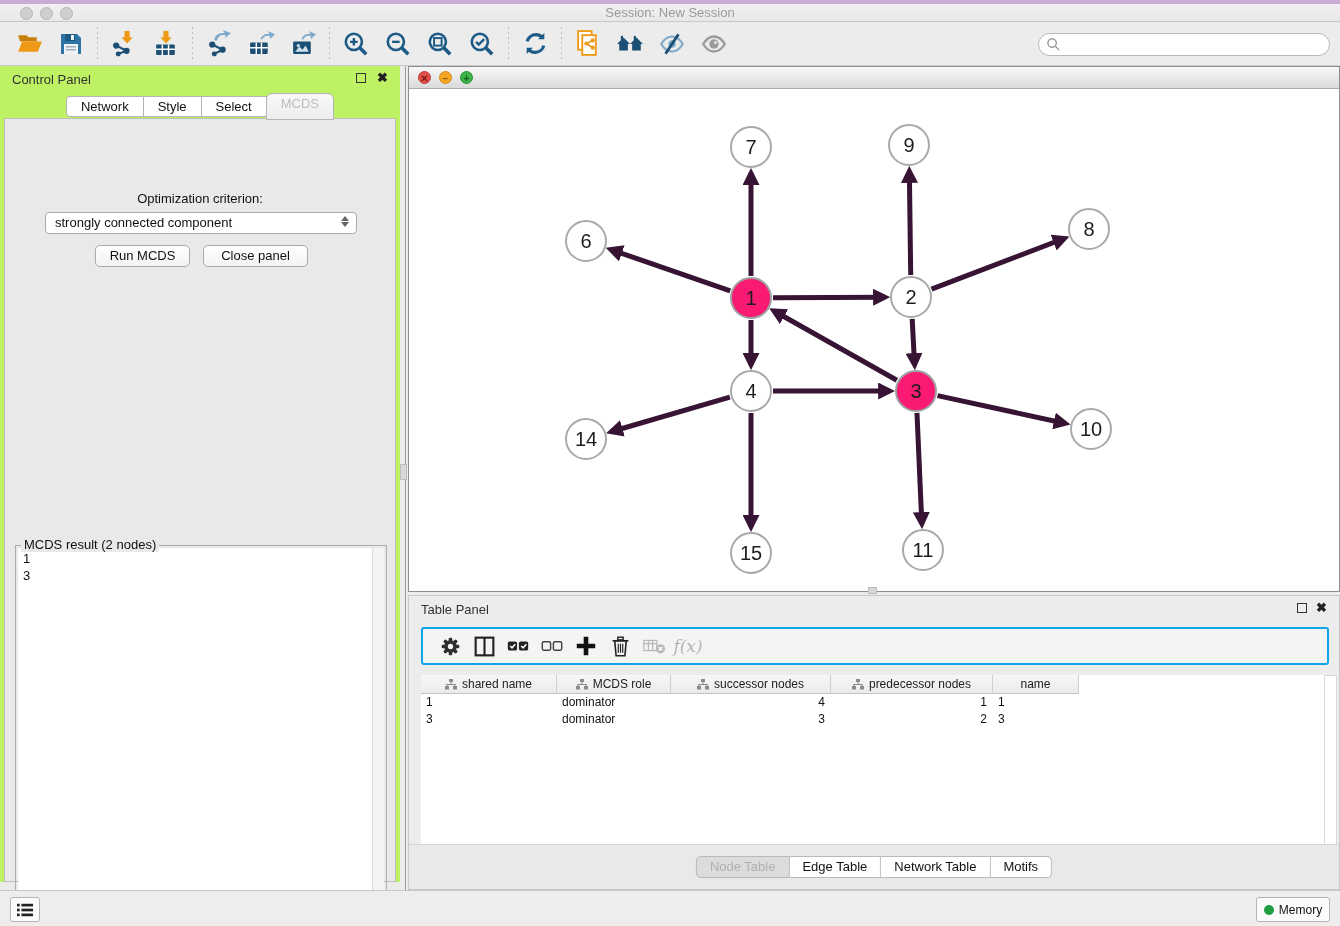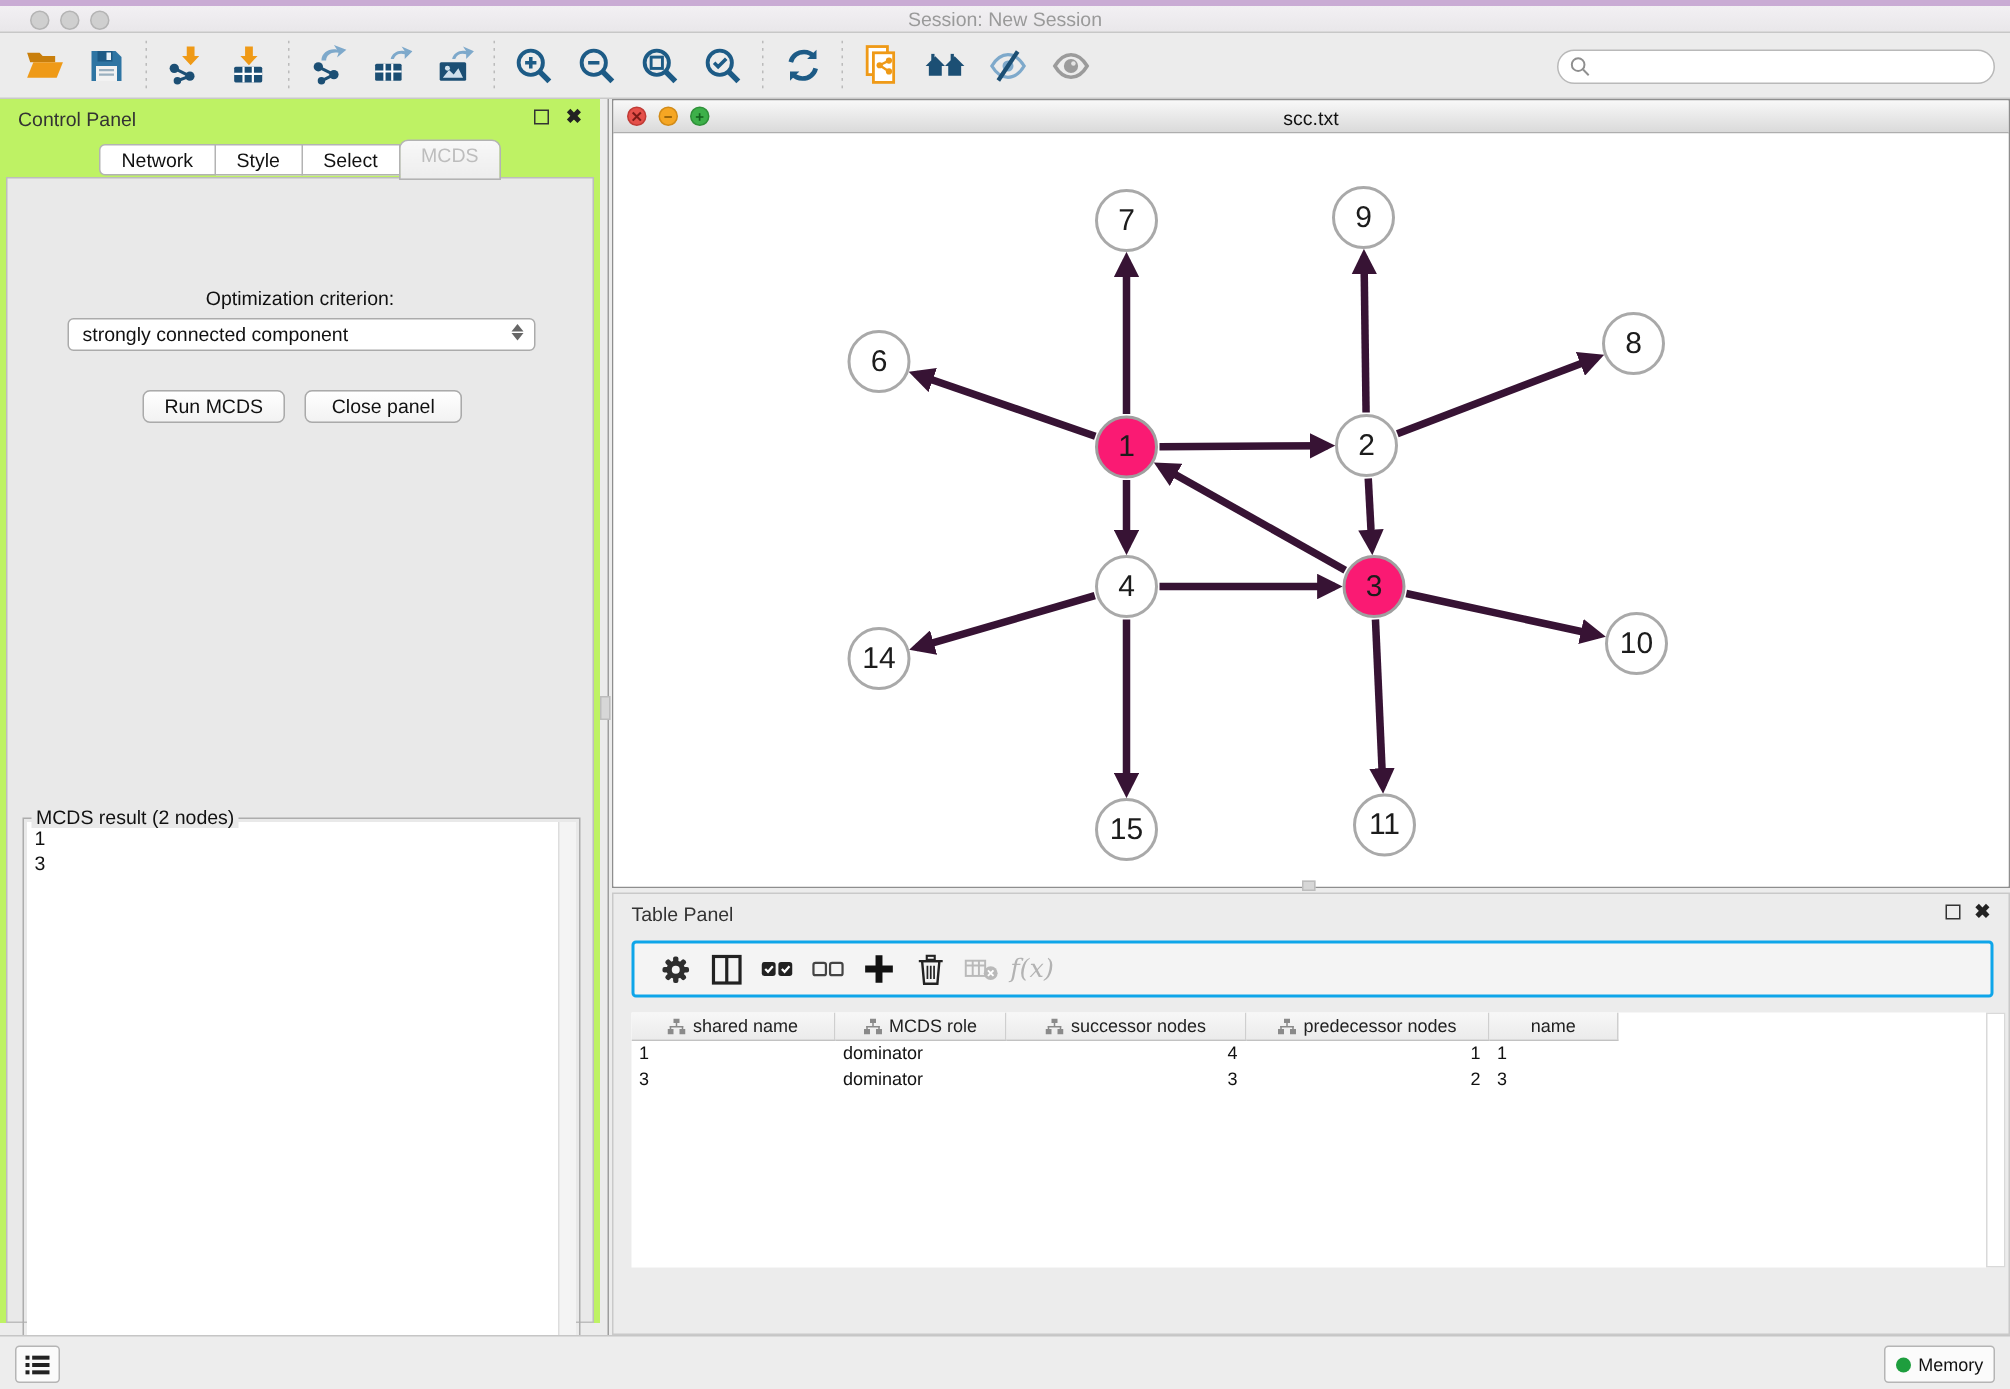--- a/index.html
+++ b/index.html
@@ -42,21 +42,21 @@
 
   #cp-body { position:absolute; left:4px; top:52px; width:392px; height:764px; background:#e9e9e9;
     border:1px solid #bdbdbd; }
   #opt-label { position:absolute; width:100%; text-align:center; top:72px; font-size:13px; color:#111; }
   #criterion-select { position:absolute; left:40px; top:93px; width:312px; height:22px; background:#fff;
     border:1px solid #ababab; border-radius:4px; font-size:13px; line-height:20px; padding-left:9px; color:#111; }
   .spin-arrows { position:absolute; right:7px; top:3px; display:flex; flex-direction:column; gap:1px; }
   .spin-arrows span { width:0; height:0; border-left:4px solid transparent; border-right:4px solid transparent; }
   .spin-up { border-bottom:5px solid #666; } .spin-down { border-top:5px solid #666; }
   .cp-btn { position:absolute; top:126px; height:22px; background:linear-gradient(#fff,#f2f2f2);
-    border:1px solid #aaa; border-radius:5px; font-size:13px; color:#111; text-align:center; line-height:20px;margin-top:15px; }
+    border:1px solid #aaa; border-radius:5px; font-size:13px; color:#111; text-align:center; line-height:20px; }
   #run-btn { left:90px; width:95px; } #closepanel-btn { left:198px; width:105px; }
 
   #result-group { position:absolute; left:10px; top:426px; width:372px; height:386px; }
   #result-legend { position:absolute; left:6px; top:-8px; background:#e9e9e9; padding:0 3px; font-size:13px; color:#111; z-index:2;}
   #result-box { position:absolute; left:0; top:0; width:100%; height:100%; border:1px solid #adadad; }
   #result-text { position:absolute; left:2px; top:2px; right:14px; bottom:2px; background:#fff;
     font-size:13px; line-height:17px; padding:2px 0 0 5px; white-space:pre; color:#111; }
   #result-scroll { position:absolute; right:2px; top:2px; width:12px; bottom:2px; background:#f4f4f4; border-left:1px solid #ddd; }
 
   
@@ -313,21 +313,20 @@
   <div id="v-splitter">
     <div class="line"></div>
     <div id="v-grip" class="grip"></div>
   </div>
 
   <div id="net-window">
     <div id="net-titlebar">
       <span id="dot-close" class="mac-dot">✕</span>
       <span id="dot-min" class="mac-dot">−</span>
       <span id="dot-max" class="mac-dot">+</span>
-      <span id="net-title">scc.txt</span>
     </div>
     <div id="net-canvas">
       <svg id="edges-svg">
         <defs>
           <marker id="arrow" viewBox="0 0 10 10" refX="7" refY="5" markerWidth="3.4" markerHeight="3.4" orient="auto">
             <path d="M0 0L10 5L0 10z" fill="#371334"></path>
           </marker>
         </defs>
         <g id="edge-lines">
             <line x1="342" y1="187" x2="342" y2="84" stroke="#371334" stroke-width="5" marker-end="url(#arrow)"></line>
@@ -498,20 +497,28 @@
           <div class="tr-row">
             <div class="td-cell" style="width: 136px; text-align: left;">3</div>
             <div class="td-cell" style="width: 114px; text-align: left;">dominator</div>
             <div class="td-cell" style="width: 160px; text-align: right;">3</div>
             <div class="td-cell" style="width: 162px; text-align: right;">2</div>
             <div class="td-cell" style="width: 86px; text-align: left;">3</div>
           </div>
         </div>
     </div>
     <div id="table-vscroll"></div>
+    <div id="tp-footer">
+      <div id="bottom-tabs">
+          <div class="btab active">Node Table</div>
+          <div class="btab">Edge Table</div>
+          <div class="btab">Network Table</div>
+          <div class="btab">Motifs</div>
+        </div>
+    </div>
   </div>
 
   <div id="statusbar">
     <div id="panels-btn">
       <svg width="18" height="16" viewBox="0 0 20 18">
           <g fill="#222">
             <rect x="1" y="2" width="3" height="3"></rect>
             <rect x="6" y="2" width="13" height="3"></rect>
             <rect x="1" y="7.5" width="3" height="3"></rect>
             <rect x="6" y="7.5" width="13" height="3"></rect>

